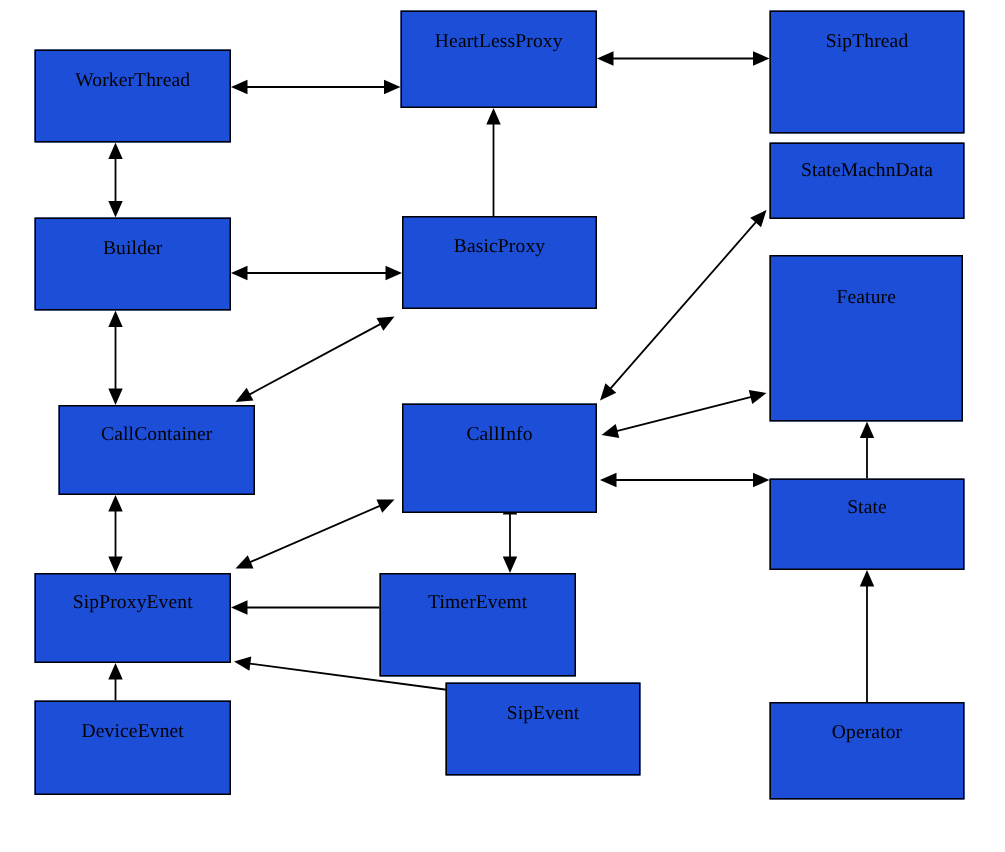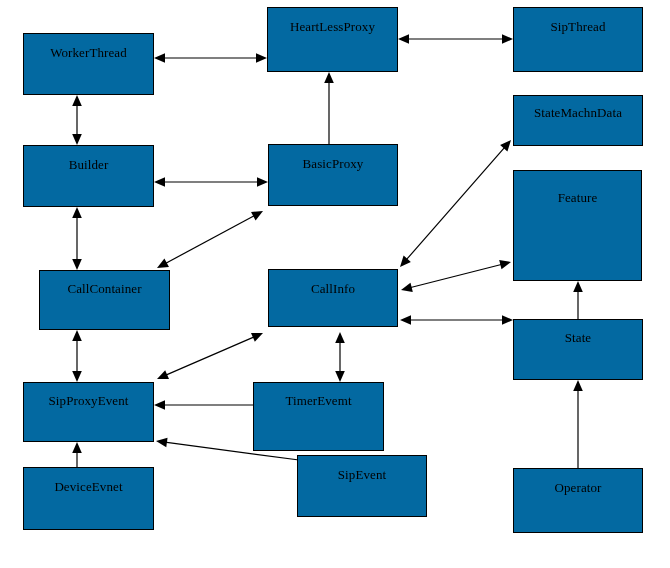--- a/index.html
+++ b/index.html
@@ -20,21 +20,21 @@
     left: 0;
     top: 0;
     width: 670px;
     height: 568px;
     pointer-events: none;
   }
   .node {
     position: absolute;
     box-sizing: border-box;
     border: 1px solid #000000;
-    background: #0369a1;
+    background: #1d4ed8;
     display: flex;
     justify-content: center;
     align-items: flex-start;
     z-index: 2;
   }
   .node .label {
     display: block;
     font-family: "Liberation Serif", "DejaVu Serif", serif;
     font-size: 13px;
     line-height: 15px;
@@ -148,39 +148,39 @@
       </g>
     </svg>
 
   <div id="node-layer">
       <div class="node" style="left: 23px; top: 33px; width: 131px; height: 62px; border-color: rgb(0, 0, 0);">
         <span class="label" style="margin-top: 11px;">WorkerThread</span>
       </div>
       <div class="node" style="left: 267px; top: 7px; width: 131px; height: 65px; border-color: rgb(0, 0, 0);">
         <span class="label" style="margin-top: 11px;">HeartLessProxy</span>
       </div>
-      <div class="node" style="left: 513px; top: 7px; width: 130px; height: 65px; border-color: rgb(0, 0, 0);">
+      <div class="node" style="left: 513px; top: 7px; width: 130px; height: 82px; border-color: rgb(0, 0, 0);">
         <span class="label" style="margin-top: 11px;">SipThread</span>
       </div>
       <div class="node" style="left: 23px; top: 145px; width: 131px; height: 62px; border-color: rgb(0, 0, 0);">
         <span class="label" style="margin-top: 11px;">Builder</span>
       </div>
       <div class="node" style="left: 268px; top: 144px; width: 130px; height: 62px; border-color: rgb(0, 0, 0);">
         <span class="label" style="margin-top: 11px;">BasicProxy</span>
       </div>
       <div class="node" style="left: 513px; top: 95px; width: 130px; height: 51px; border-color: rgb(0, 0, 0);">
         <span class="label" style="margin-top: 9px;">StateMachnData</span>
       </div>
       <div class="node" style="left: 513px; top: 170px; width: 129px; height: 111px; border-color: rgb(0, 0, 0);">
         <span class="label" style="margin-top: 19px;">Feature</span>
       </div>
       <div class="node" style="left: 23px; top: 270px; width: 131px; height: 60px; border-color: rgb(0, 0, 0); margin-left: 16px;">
         <span class="label" style="margin-top: 10px;">CallContainer</span>
       </div>
-      <div class="node" style="left: 268px; top: 269px; width: 130px; height: 58px; border-color: rgb(0, 0, 0);">
+      <div class="node" style="left: 268px; top: 269px; width: 130px; height: 73px; border-color: rgb(0, 0, 0);">
         <span class="label" style="margin-top: 11px;">CallInfo</span>
       </div>
       <div class="node" style="left: 513px; top: 319px; width: 130px; height: 61px; border-color: rgb(0, 0, 0);">
         <span class="label" style="margin-top: 10px;">State</span>
       </div>
       <div class="node" style="left: 23px; top: 382px; width: 131px; height: 60px; border-color: rgb(0, 0, 0);">
         <span class="label" style="margin-top: 10px;">SipProxyEvent</span>
       </div>
       <div class="node" style="left: 253px; top: 382px; width: 131px; height: 69px; border-color: rgb(0, 0, 0);">
         <span class="label" style="margin-top: 10px;">TimerEvemt</span>

